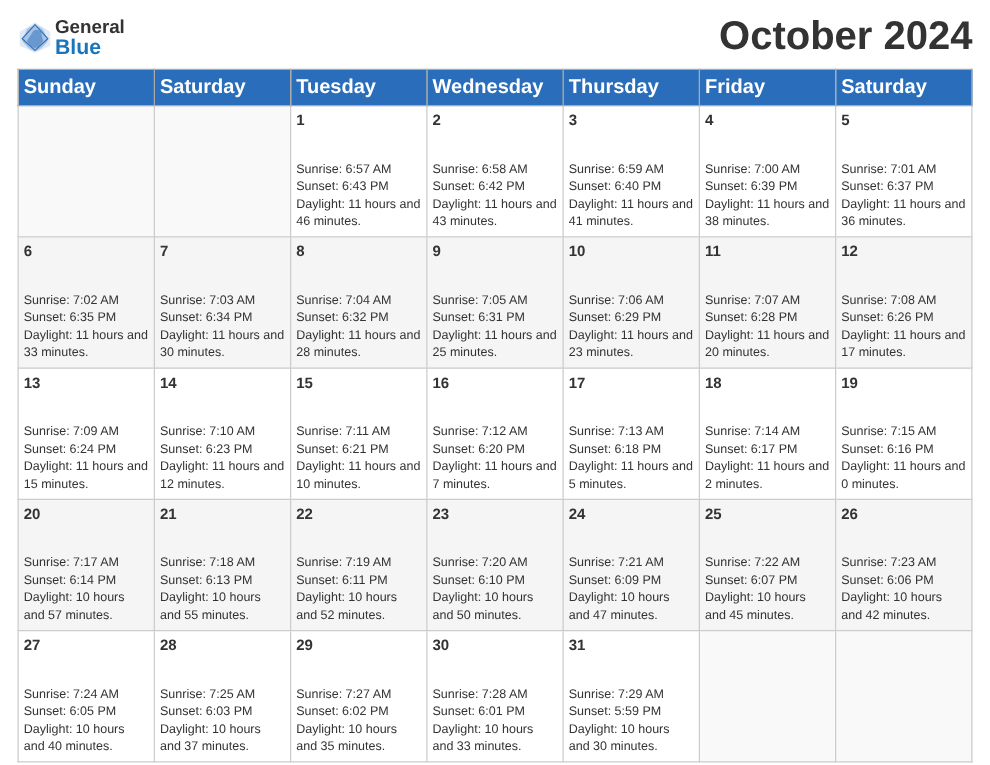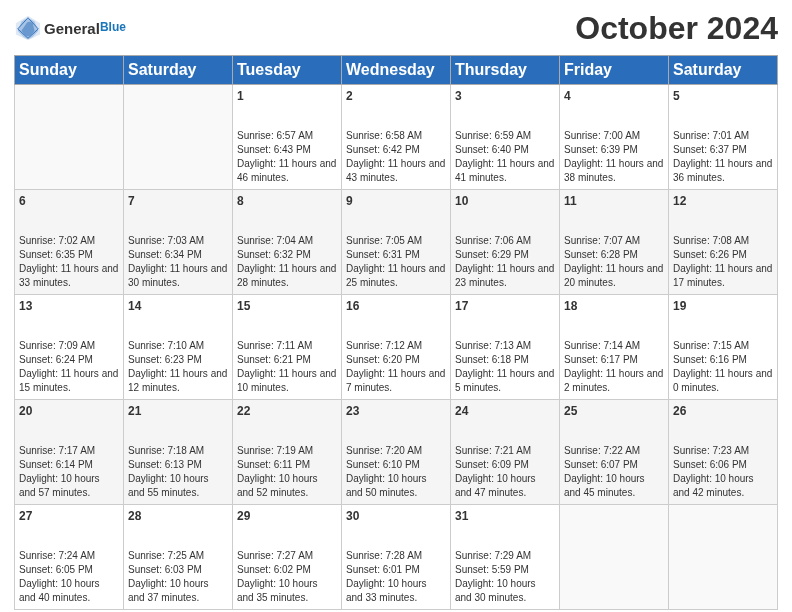--- a/index.html
+++ b/index.html
@@ -19,30 +19,30 @@
       align-items: flex-start;
       margin-bottom: 8px;
     }
     .logo {
       display: flex;
       align-items: center;
       margin-top: 4px;
     }
     .logo-text {
       display: flex;
-      flex-direction: row;
+      flex-direction: column;
       line-height: 1;
     }
     .logo-general {
       font-size: 15px;
       font-weight: bold;
       color: #333;
     }
     .logo-blue {
-      font-size: 12px;
+      font-size: 17px;
       font-weight: bold;
       color: #1a75bb;
     }
     .logo-icon {
       width: 28px;
       height: 28px;
       margin-right: 2px;
     }
     .title-block {
       text-align: left;

